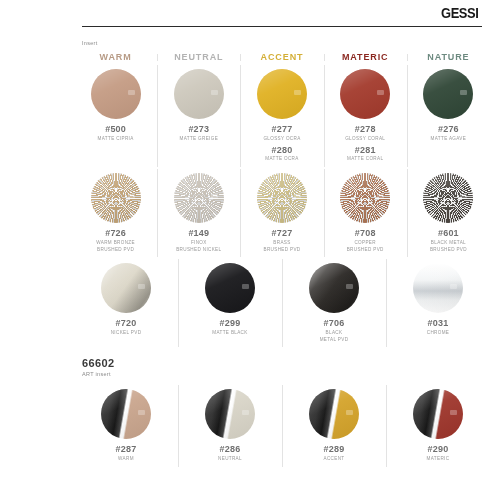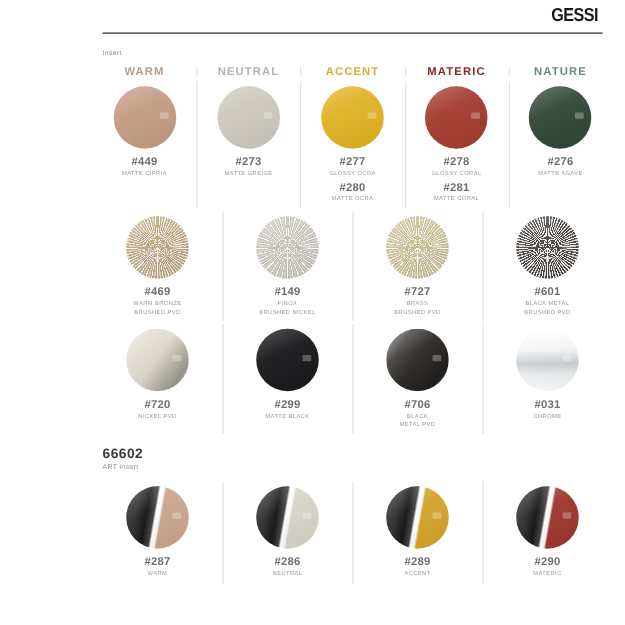--- a/index.html
+++ b/index.html
@@ -148,21 +148,21 @@
           <div class="cat-title" style="color: rgb(109, 138, 128);">NATURE</div>
         </div>
       </div>
       <div class="row-block">
         <div class="cell">
           <div class="swatch" style="background: rgb(196, 155, 131);">
             <div class="gloss"></div>
             <div class="mark"></div>
           </div>
           <div class="codes">
-            <div class="code">#449</div>
+            <div class="code">#500</div>
             <div class="caption">MATTE CIPRIA</div>
           </div>
         </div>
         <div class="cell">
           <div class="swatch" style="background: rgb(205, 200, 188);">
             <div class="gloss"></div>
             <div class="mark"></div>
           </div>
           <div class="codes">
             <div class="code">#273</div>
@@ -204,21 +204,21 @@
           </div>
         </div>
       </div>
       <div class="row-block">
         <div class="cell">
           <div class="swatch" style="background: repeating-conic-gradient(rgb(194, 163, 119) 0deg, rgb(194, 163, 119) 3deg, rgba(255, 255, 255, 0.3) 3deg, rgba(255, 255, 255, 0.3) 5deg, rgb(194, 163, 119) 5deg, rgb(194, 163, 119) 8deg, rgba(0, 0, 0, 0.16) 8deg, rgba(0, 0, 0, 0.16) 11deg);">
             <div class="gloss"></div>
             <div class="mark"></div>
           </div>
           <div class="codes">
-            <div class="code">#469</div>
+            <div class="code">#726</div>
             <div class="caption">WARM BRONZE
 BRUSHED PVD</div>
           </div>
         </div>
         <div class="cell">
           <div class="swatch" style="background: repeating-conic-gradient(rgb(199, 192, 181) 0deg, rgb(199, 192, 181) 3deg, rgba(255, 255, 255, 0.3) 3deg, rgba(255, 255, 255, 0.3) 5deg, rgb(199, 192, 181) 5deg, rgb(199, 192, 181) 8deg, rgba(0, 0, 0, 0.16) 8deg, rgba(0, 0, 0, 0.16) 11deg);">
             <div class="gloss"></div>
             <div class="mark"></div>
           </div>
           <div class="codes">
@@ -232,20 +232,31 @@
             <div class="gloss"></div>
             <div class="mark"></div>
           </div>
           <div class="codes">
             <div class="code">#727</div>
             <div class="caption">BRASS
 BRUSHED PVD</div>
           </div>
         </div>
         <div class="cell">
+          <div class="swatch" style="background: repeating-conic-gradient(rgb(171, 116, 85) 0deg, rgb(171, 116, 85) 3deg, rgba(255, 255, 255, 0.3) 3deg, rgba(255, 255, 255, 0.3) 5deg, rgb(171, 116, 85) 5deg, rgb(171, 116, 85) 8deg, rgba(0, 0, 0, 0.16) 8deg, rgba(0, 0, 0, 0.16) 11deg);">
+            <div class="gloss"></div>
+            <div class="mark"></div>
+          </div>
+          <div class="codes">
+            <div class="code">#708</div>
+            <div class="caption">COPPER
+BRUSHED PVD</div>
+          </div>
+        </div>
+        <div class="cell">
           <div class="swatch" style="background: repeating-conic-gradient(rgb(74, 69, 64) 0deg, rgb(74, 69, 64) 3deg, rgba(255, 255, 255, 0.3) 3deg, rgba(255, 255, 255, 0.3) 5deg, rgb(74, 69, 64) 5deg, rgb(74, 69, 64) 8deg, rgba(0, 0, 0, 0.16) 8deg, rgba(0, 0, 0, 0.16) 11deg);">
             <div class="gloss"></div>
             <div class="mark"></div>
           </div>
           <div class="codes">
             <div class="code">#601</div>
             <div class="caption">BLACK METAL
 BRUSHED PVD</div>
           </div>
         </div>

